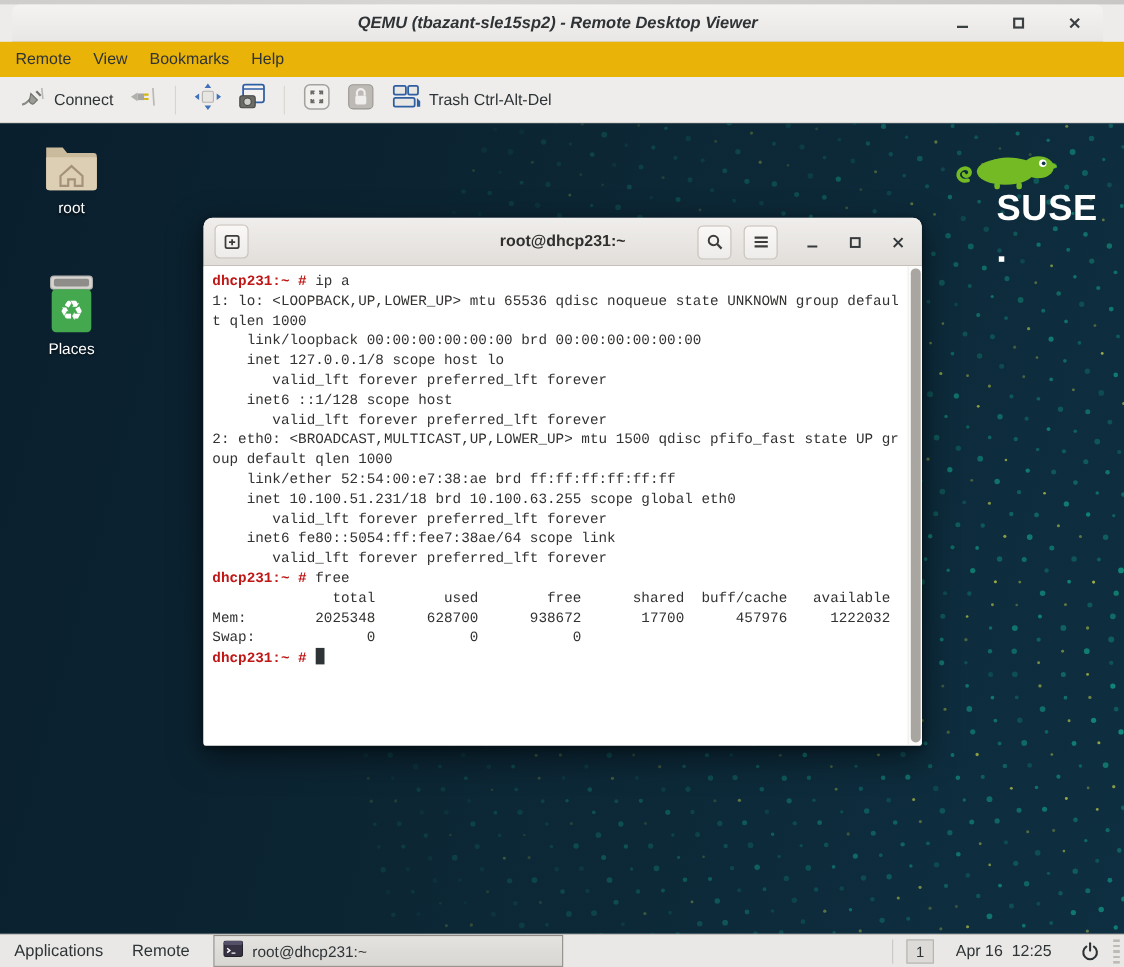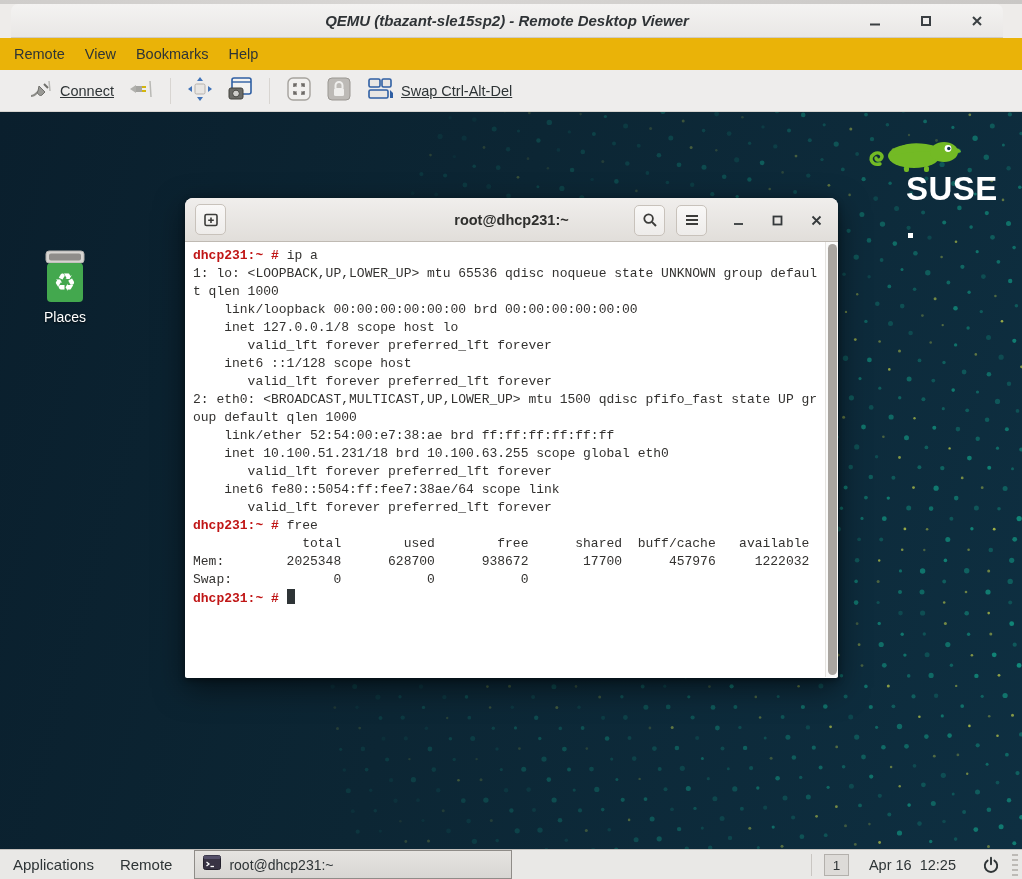--- a/index.html
+++ b/index.html
@@ -15,21 +15,21 @@
   .titlebar .title { position:absolute; left:0; right:0; top:0; height:34px; line-height:34px;
     text-align:center; font-weight:700; font-size:15px; color:#2f3336; }
   .win-controls { position:absolute; right:14px; top:0; height:34px; display:flex; align-items:center; gap:27px; }
   .win-controls svg { display:block; cursor:default; }
 
   .menubar { position:absolute; left:0; top:38px; width:1022px; height:32px; background:#eab308;
     display:flex; align-items:center; padding-left:4px; }
   .menu-item { padding:0 10px; font-size:14.5px; height:32px; line-height:32px; }
 
   .toolbar { position:absolute; left:0; top:70px; width:1022px; height:42px; background:#eeedec;
-    border-bottom:1px solid #d6d3cf; display:flex; align-items:center; padding-left:22px;text-decoration:underline; }
+    border-bottom:1px solid #d6d3cf; display:flex; align-items:center; padding-left:11px; }
   .tool-btn { display:flex; align-items:center; gap:7px; padding:4px 7px; border-radius:4px; }
   .tool-label { font-size:14.5px; color:#2e3436; }
   .tool-sep { width:1px; height:26px; background:#d8d5d1; margin:0 9px; }
 
   
   .desktop { position:absolute; left:0; top:112px; width:1022px; height:737px; overflow:hidden;
     background:linear-gradient(105deg,#0a1f2d 0%,#0c2634 45%,#0e2f41 100%); }
   #dots { position:absolute; left:0; top:0; }
 
   .desk-icon { position:absolute; width:76px; text-align:center; }
@@ -185,21 +185,21 @@
   </div>
   <div class="tool-btn">
     <span>
       <svg width="28" height="26" viewBox="0 0 28 26">
         <rect x="3" y="3" width="11" height="8" rx="1.5" fill="#e9e7e4" stroke="#2f5fa3" stroke-width="1.6"></rect>
         <rect x="16" y="3" width="9" height="8" rx="1.5" fill="#e9e7e4" stroke="#2f5fa3" stroke-width="1.6"></rect>
         <rect x="3" y="14" width="19" height="8" rx="1.5" fill="#e9e7e4" stroke="#2f5fa3" stroke-width="1.6"></rect>
         <path d="M24 14 l3 3 v5 h-3 Z" fill="#2f5fa3"></path>
       </svg>
     </span>
-    <span class="tool-label">Swap Ctrl-Alt-Del</span>
+    <span class="tool-label">Trash Ctrl-Alt-Del</span>
   </div>
 </div>
 
 <div class="desktop">
   <svg id="dots" width="1022" height="737">
       <circle cx="1025.0" cy="573.7" r="1.4" fill="#c9d64b" opacity="0.44"></circle>
       <circle cx="1019.1" cy="553.4" r="2.4" fill="#129b85" opacity="0.83"></circle>
       <circle cx="1014.7" cy="532.7" r="2.1" fill="#129b85" opacity="0.39"></circle>
       <circle cx="1011.7" cy="511.7" r="2.4" fill="#129b85" opacity="0.80"></circle>
       <circle cx="1010.2" cy="490.6" r="2.0" fill="#129b85" opacity="0.32"></circle>
@@ -1288,20 +1288,30 @@
       <circle cx="388.8" cy="139.7" r="2.6" fill="#129b85" opacity="0.14"></circle>
       <circle cx="396.3" cy="120.1" r="1.5" fill="#129b85" opacity="0.09"></circle>
       <circle cx="404.3" cy="100.6" r="1.6" fill="#129b85" opacity="0.10"></circle>
       <circle cx="412.6" cy="81.2" r="1.9" fill="#129b85" opacity="0.07"></circle>
       <circle cx="421.4" cy="62.1" r="2.1" fill="#129b85" opacity="0.15"></circle>
       <circle cx="430.5" cy="43.1" r="1.3" fill="#c9d64b" opacity="0.16"></circle>
       <circle cx="440.1" cy="24.4" r="2.6" fill="#129b85" opacity="0.10"></circle>
       <circle cx="450.1" cy="5.8" r="1.8" fill="#129b85" opacity="0.07"></circle>
     </svg>
 
+  <div class="desk-icon" id="icon-root">
+    <div class="glyph">
+      <svg width="56" height="48" viewBox="0 0 56 48">
+        <path d="M5 6 h15 l4 5 h24 a3 3 0 0 1 3 3 v28 a3 3 0 0 1 -3 3 H8 a3 3 0 0 1 -3 -3 Z" fill="#cbbb9d"></path>
+        <path d="M5 15 h46 v27 a3 3 0 0 1 -3 3 H8 a3 3 0 0 1 -3 -3 Z" fill="#ddcfb3"></path>
+        <path d="M18 32 l10 -9 10 9 v9 h-7 v-6 h-6 v6 h-7 z" fill="none" stroke="#a4937a" stroke-width="2"></path>
+      </svg>
+    </div>
+    <div class="label">root</div>
+  </div>
 
   <div class="desk-icon" id="icon-trash">
     <div class="glyph">
       <svg width="48" height="54" viewBox="0 0 48 54">
         <rect x="5" y="1" width="38" height="12" rx="3" fill="#d6d4d1" stroke="#b2b0ad" stroke-width="1"></rect>
         <rect x="8" y="3.5" width="32" height="7" rx="2" fill="#8f8d8a"></rect>
         <rect x="6" y="13" width="36" height="39" rx="4" fill="#43a84e"></rect>
         <text x="24" y="41" text-anchor="middle" font-size="25" fill="#ffffff" font-family="DejaVu Sans, sans-serif">♻</text>
       </svg>
     </div>

